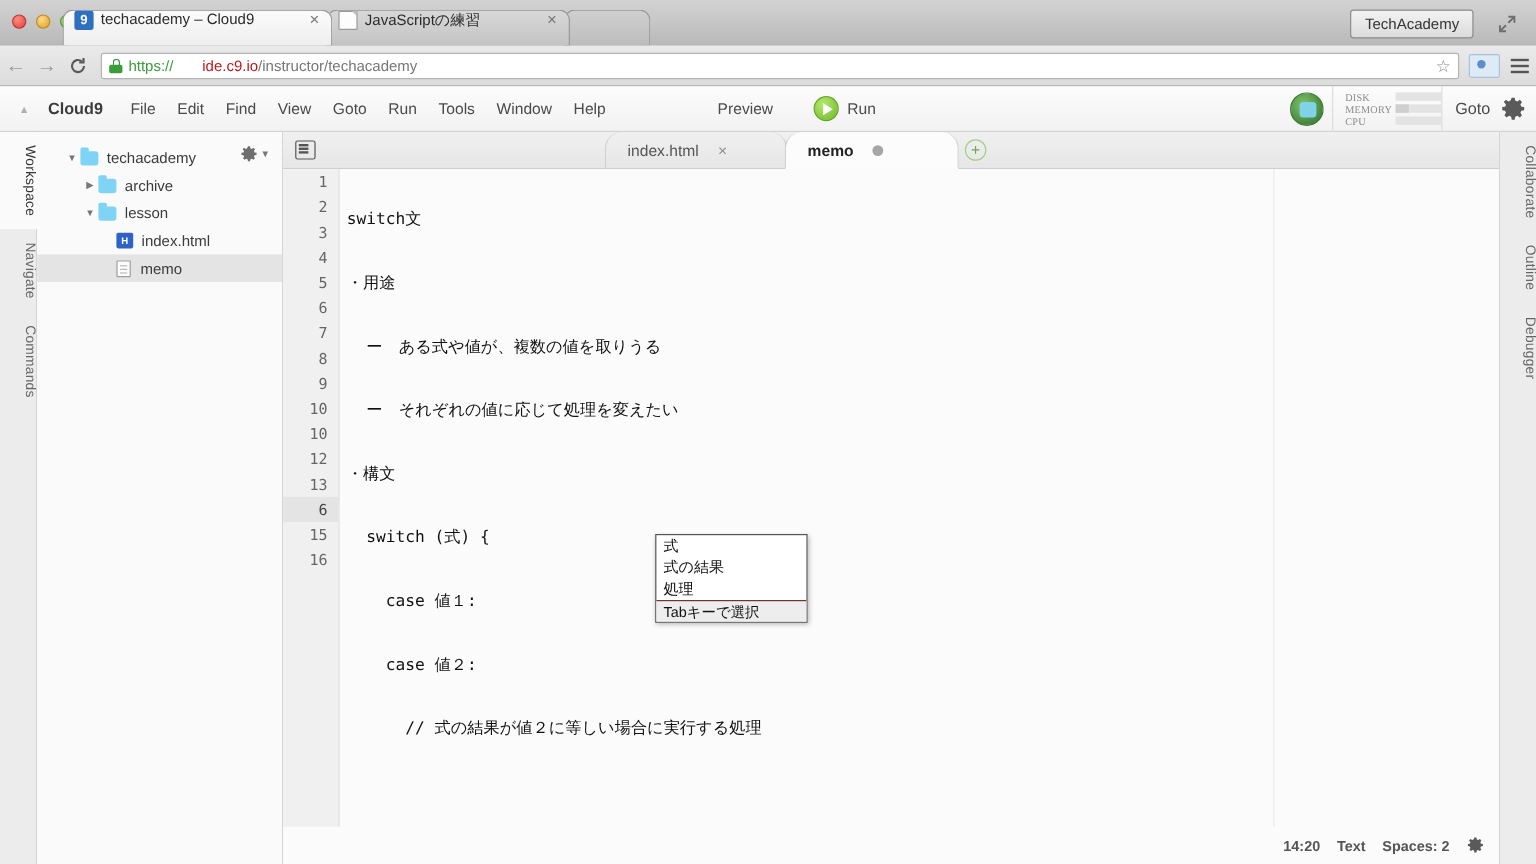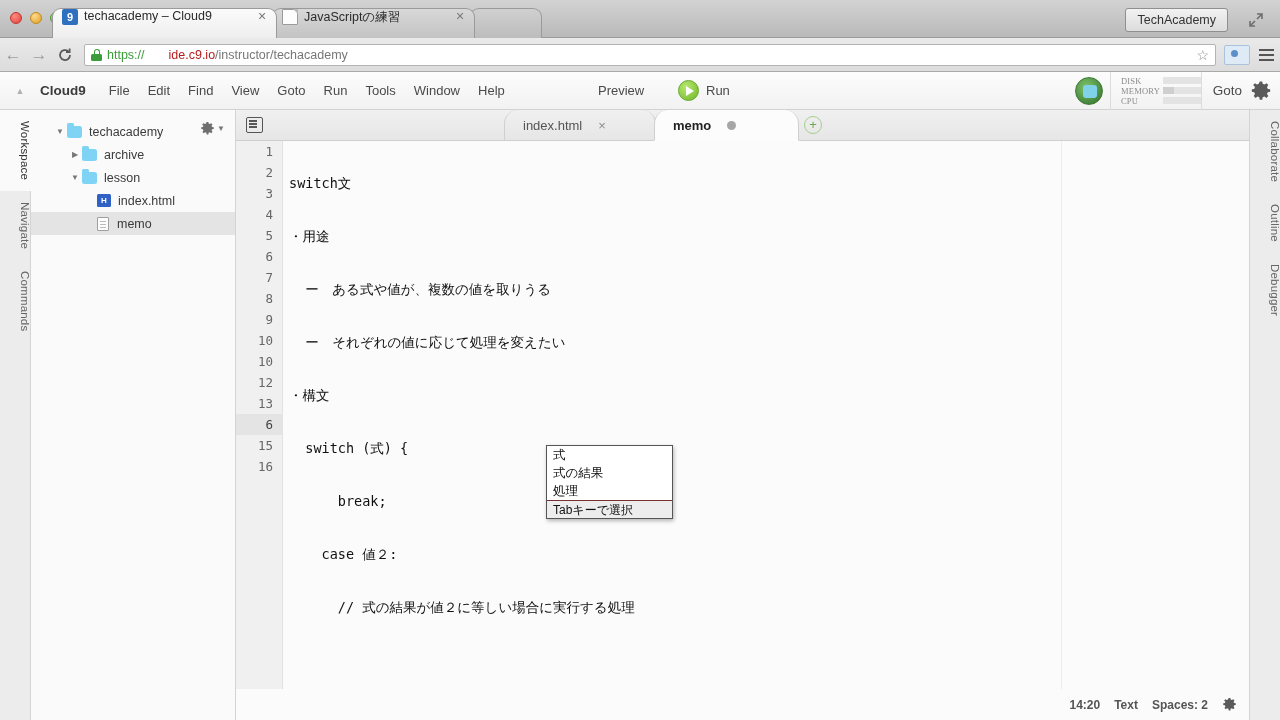--- a/index.html
+++ b/index.html
@@ -446,21 +446,21 @@
 
   <div id="print-margin"></div>
 
   <div id="code-layer">
     <div class="cline">switch文</div>
     <div class="cline">・用途</div>
     <div class="cline">  ー　ある式や値が、複数の値を取りうる</div>
     <div class="cline">  ー　それぞれの値に応じて処理を変えたい</div>
     <div class="cline">・構文</div>
     <div class="cline">  switch (式) {</div>
-    <div class="cline">      break;</div>
+    <div class="cline">    case 値１:</div>
     <div class="cline">    case 値２:</div>
     <div class="cline">      // 式の結果が値２に等しい場合に実行する処理</div>
     
     
     
     
     
   </div>
 </div>
 

